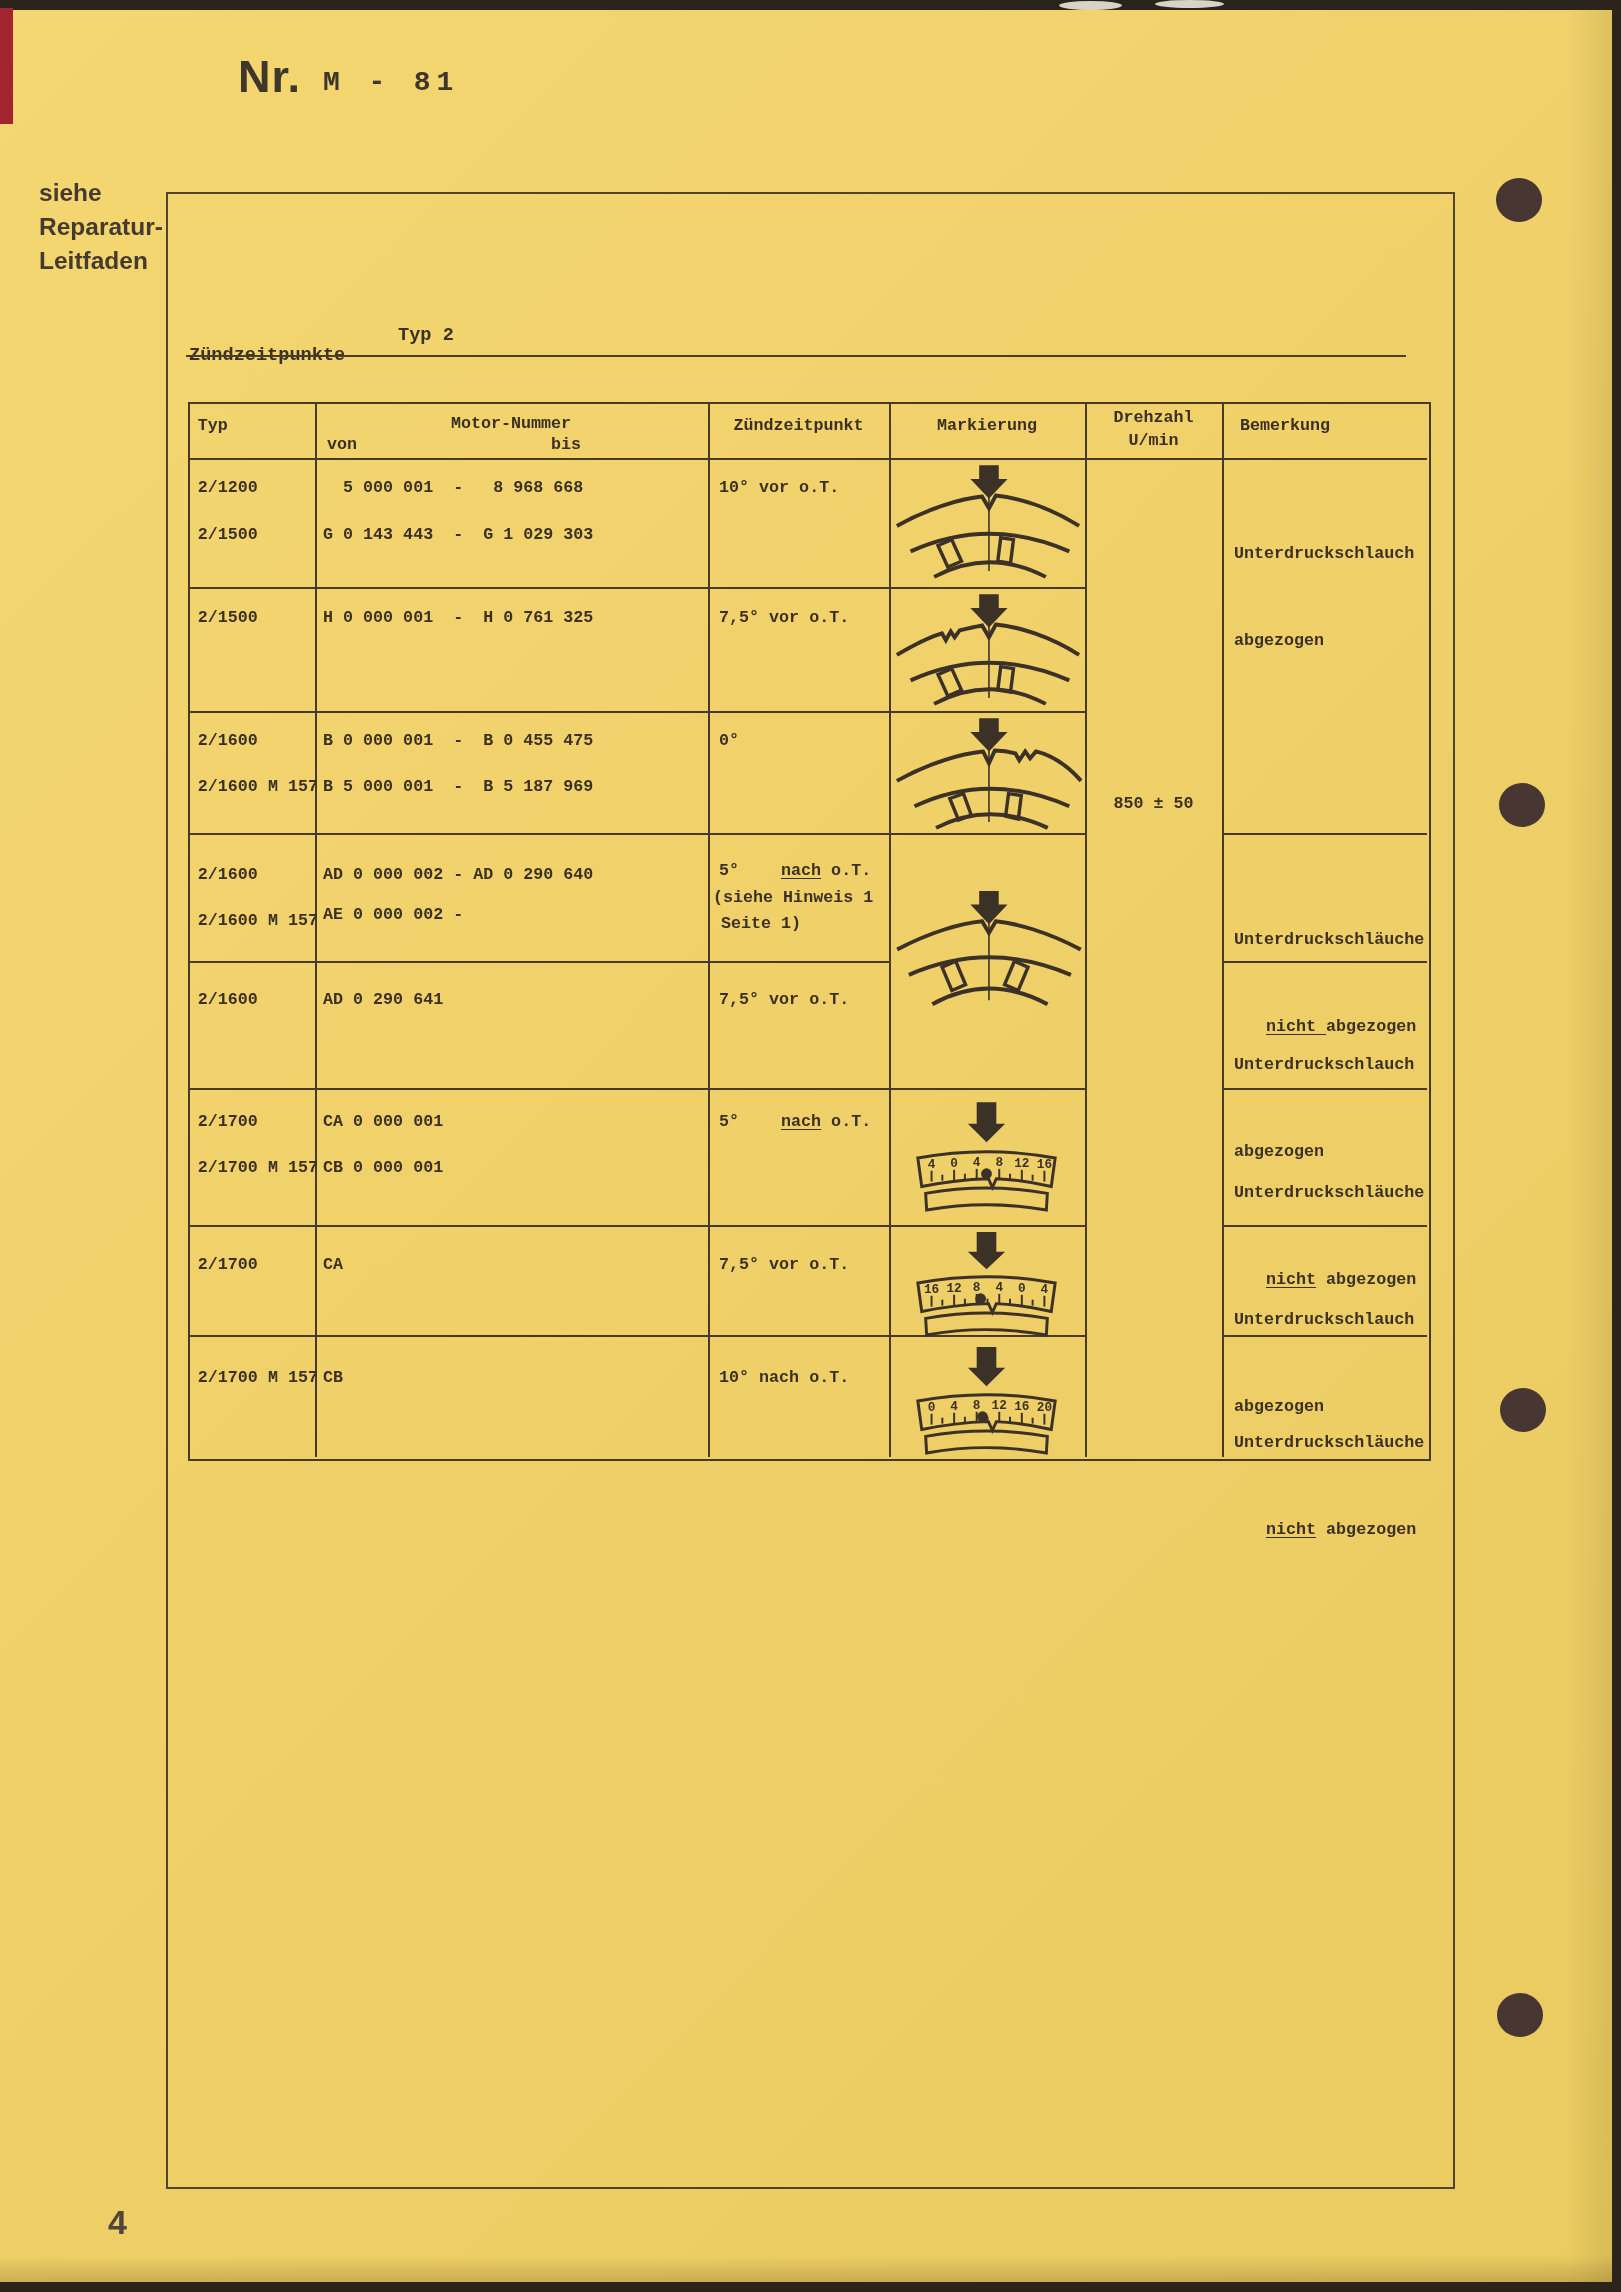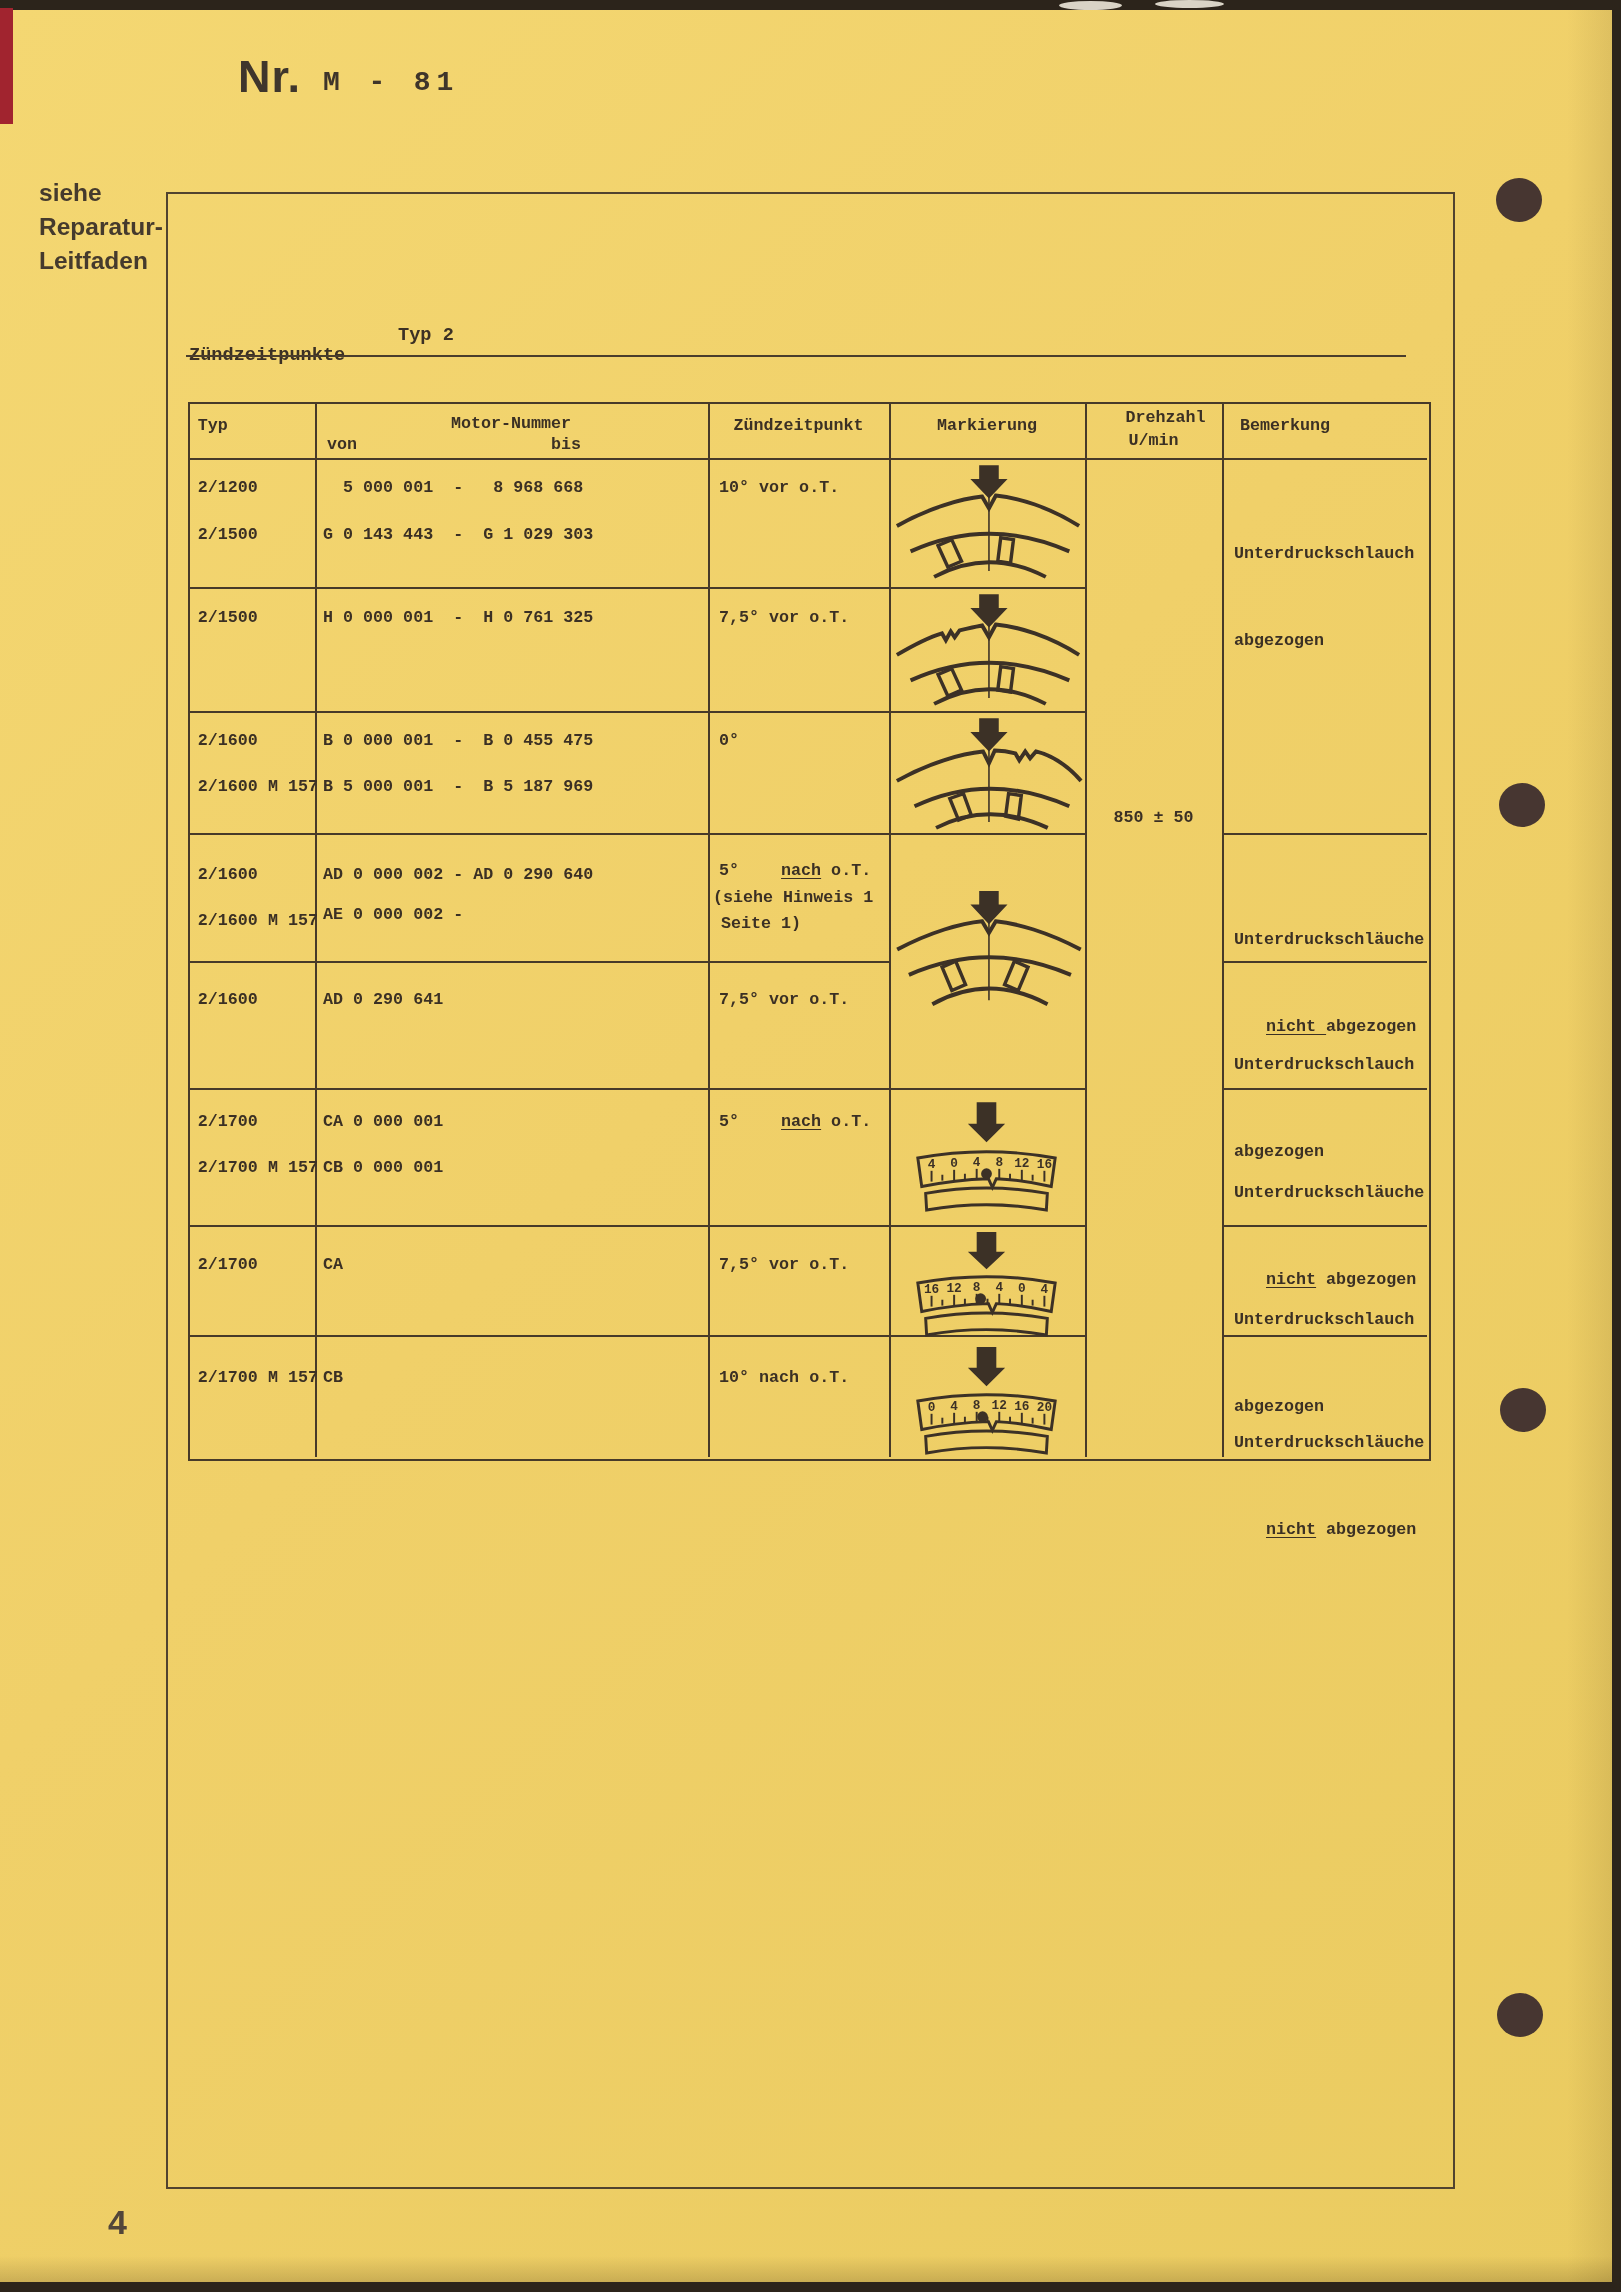--- a/index.html
+++ b/index.html
@@ -95,21 +95,21 @@
   <div class="hline" style="left:1032px;top:821px;width:205px;"></div>
   <div class="hline" style="left:0;top:931px;width:895px;"></div>
   <div class="hline" style="left:1032px;top:931px;width:205px;"></div>
 
   <div class="cell hdr" style="left:7.8px;top:11.8px;">Typ</div>
   <div class="cell hdr ctr" style="left:125px;top:9.8px;width:392px;">Motor-Nummer</div>
   <div class="cell hdr" style="left:137px;top:31px;">von</div>
   <div class="cell hdr" style="left:361px;top:31px;">bis</div>
   <div class="cell hdr ctr" style="left:518px;top:11.8px;width:181px;">Zündzeitpunkt</div>
   <div class="cell hdr ctr" style="left:699px;top:11.8px;width:196px;">Markierung</div>
-  <div class="cell hdr ctr" style="left:895px;top:3.9px;width:137px;margin-left:12px;">Drehzahl</div>
+  <div class="cell hdr ctr" style="left:895px;top:3.9px;width:137px;">Drehzahl</div>
   <div class="cell hdr ctr" style="left:895px;top:27.4px;width:137px;">U/min</div>
   <div class="cell hdr" style="left:1050px;top:11.8px;">Bemerkung</div>
 
   <div class="cell" style="left:7.8px;top:74px;">2/1200</div>
   <div class="cell" style="left:7.8px;top:121px;">2/1500</div>
   <div class="cell" style="left:133px;top:74px;">  5 000 001  -   8 968 668</div>
   <div class="cell" style="left:133px;top:121px;">G 0 143 443  -  G 1 029 303</div>
   <div class="cell" style="left:529px;top:74px;">10° vor o.T.</div>
 
   <div class="cell" style="left:7.8px;top:204px;">2/1500</div>
@@ -141,21 +141,21 @@
   <div class="cell" style="left:529px;top:708px;"><span>5° </span><span class="uline">nach</span><span> o.T.</span></div>
 
   <div class="cell" style="left:7.8px;top:851px;">2/1700</div>
   <div class="cell" style="left:133px;top:851px;">CA</div>
   <div class="cell" style="left:529px;top:851px;">7,5° vor o.T.</div>
 
   <div class="cell" style="left:7.8px;top:964px;">2/1700 M 157</div>
   <div class="cell" style="left:133px;top:964px;">CB</div>
   <div class="cell" style="left:529px;top:964px;">10° nach o.T.</div>
 
-  <div class="cell ctr" style="left:895px;top:404px;width:137px;">850 ± 50</div>
+  <div class="cell ctr" style="left:895px;top:390px;width:137px;">850 ± 50</div>
 
   <div class="cell" style="left:1044px;top:77px;line-height:29px;">
     <div>Unterdruckschlauch</div>
     <div>abgezogen</div>
   </div>
   <div class="cell" style="left:1044px;top:463px;line-height:29px;">
     <div>Unterdruckschläuche</div>
     <div><span class="uline">nicht </span><span>abgezogen</span></div>
   </div>
   <div class="cell" style="left:1044px;top:588px;line-height:29px;">

